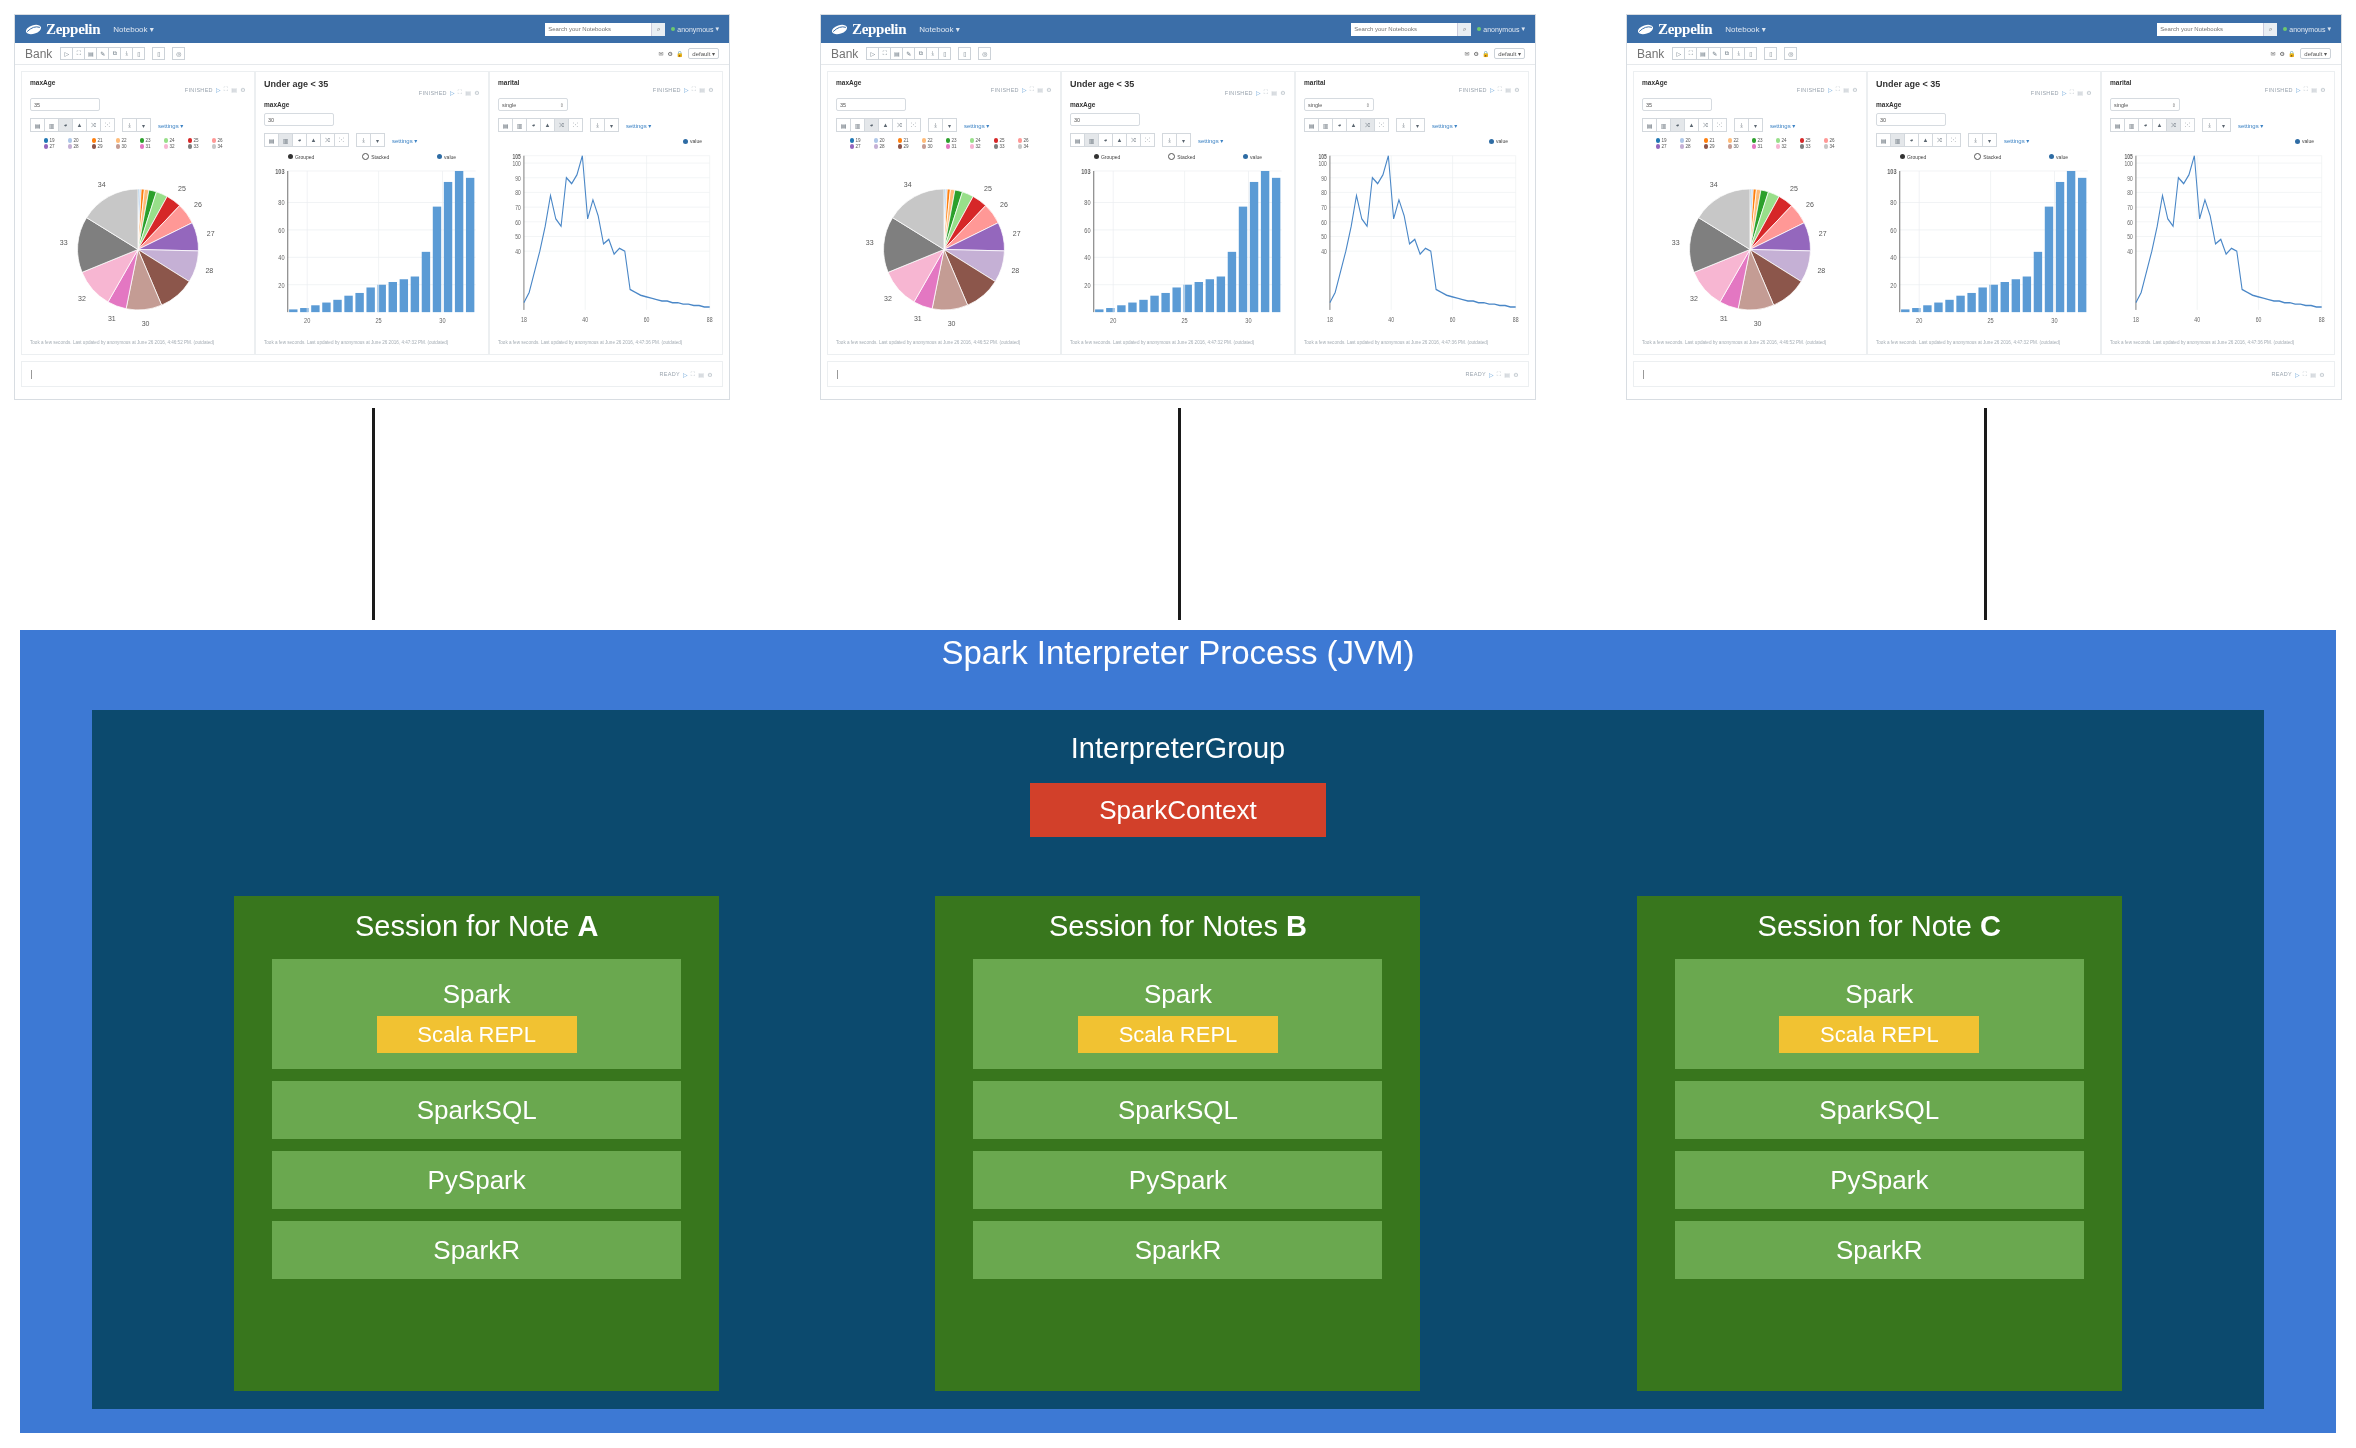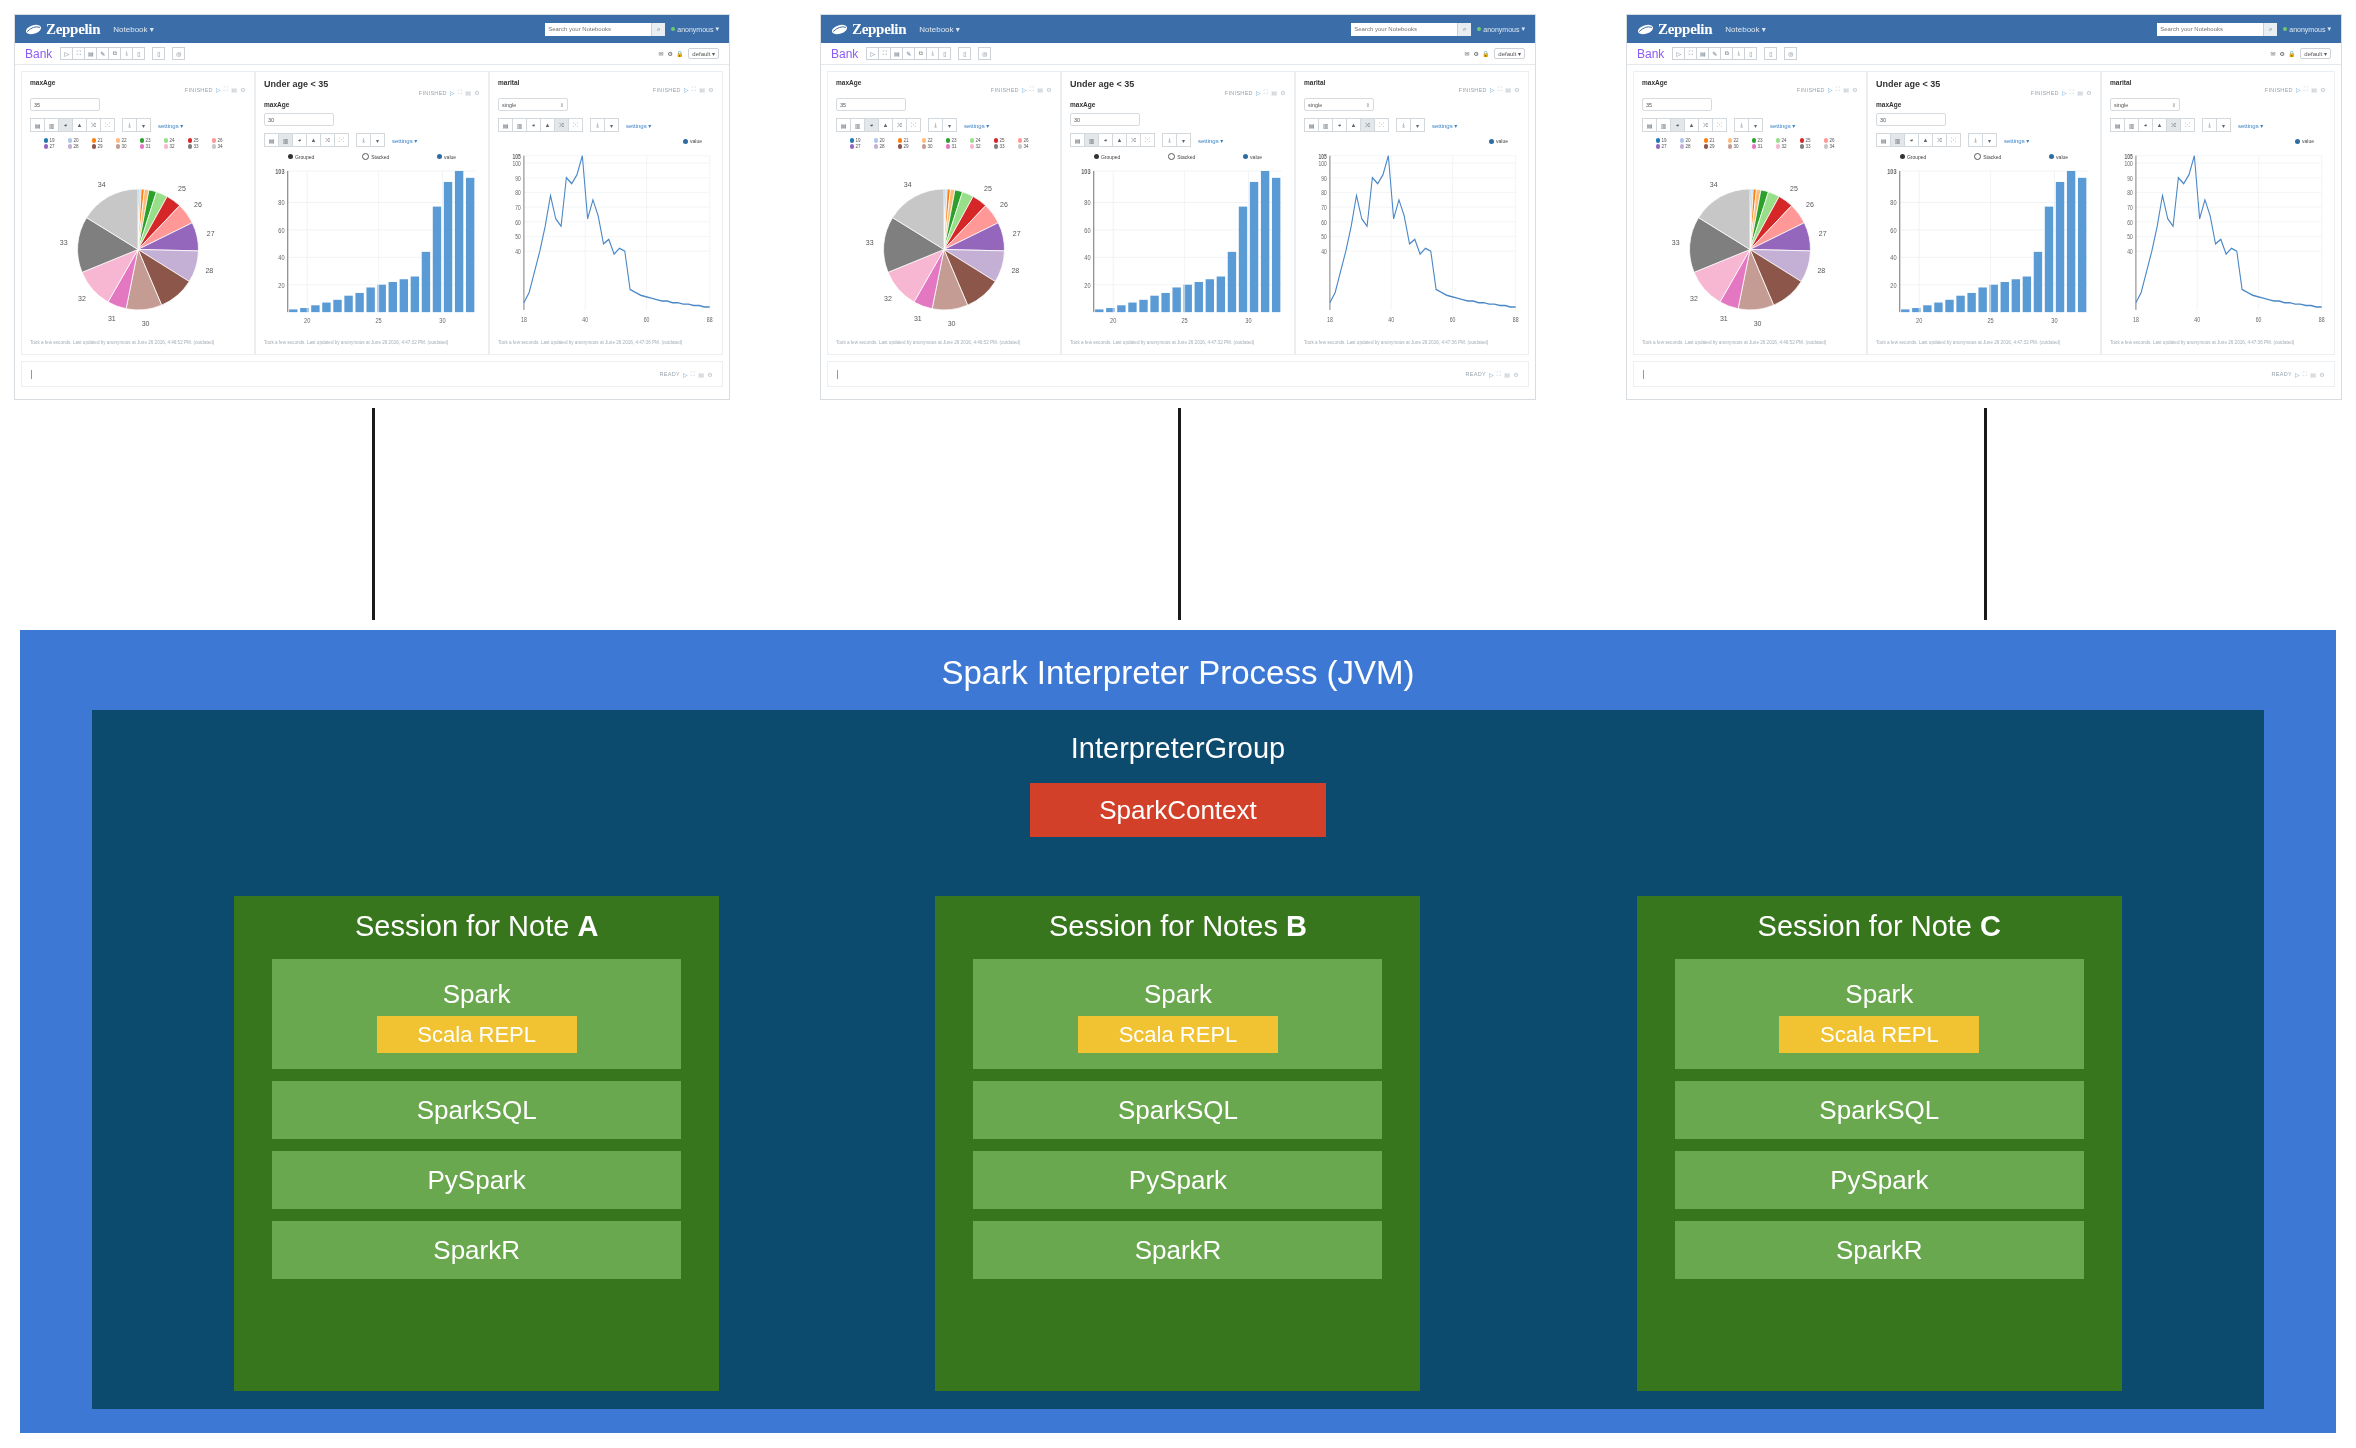--- a/index.html
+++ b/index.html
@@ -20,21 +20,21 @@
   .nb-top-right{margin-left:auto;display:flex;align-items:center;gap:6px;}
   .nb-search{display:flex;align-items:stretch;}
   .nb-search input{width:100px;height:13px;border:none;outline:none;font-size:6px;padding:0 3px;color:#777;background:#fff;}
   .nb-search .sbtn{width:13px;height:13px;background:#e9eef3;border-left:1px solid #ccd;
       display:flex;align-items:center;justify-content:center;font-size:6px;color:#555;}
   .nb-user{color:#dfe7f1;font-size:7px;display:flex;align-items:center;gap:2px;}
   .dotg{width:4px;height:4px;border-radius:50%;background:#6ec96e;display:inline-block;}
 
   .nb-sub{height:22px;background:#fff;display:flex;align-items:center;padding:0 10px;
       box-sizing:border-box;border-bottom:1px solid #e6e9ec;}
-  .nb-name{font-size:12px;color:#8b5cf6;font-weight:400;}
+  .nb-name{font-size:12px;color:#737373;font-weight:400;}
   .tgroup{display:flex;margin-left:8px;}
   .tbtn{width:11px;height:11px;border:1px solid #ccd2d8;border-right:none;background:#fff;
         display:flex;align-items:center;justify-content:center;font-size:6px;color:#6a7782;}
   .tbtn:last-child{border-right:1px solid #ccd2d8;}
   .tgroup.gap{margin-left:7px;}
   .nb-sub-right{margin-left:auto;display:flex;align-items:center;gap:4px;font-size:6px;color:#555;}
   .pill{border:1px solid #ccd2d8;border-radius:2px;padding:1px 3px;font-size:6px;color:#555;background:#fff;}
 
   .nb-body{display:flex;height:296px;padding:6px;box-sizing:border-box;gap:0;}
   .para{flex:1;border:1px solid #eceff1;background:#fff;padding:7px 8px;box-sizing:border-box;
@@ -83,21 +83,21 @@
               display:flex;align-items:center;padding:0 9px;box-sizing:border-box;}
   .caret{width:1px;height:9px;background:#999;}
   .nb-newpara .p-status{margin-left:auto;}
 
   
   .conn{position:absolute;width:3px;background:#1a1a1a;}
 
   
   .proc{position:absolute;left:20px;top:630px;width:2316px;height:803px;
         background:#3d79d4;box-sizing:border-box;}
-  .proc-title{color:#fff;font-size:33px;text-align:center;padding-top:24px;font-weight:400;}
+  .proc-title{color:#fff;font-size:33px;text-align:center;padding-top:4px;font-weight:400;}
   .igroup{position:absolute;left:72px;top:80px;right:72px;bottom:24px;background:#0c4a6e;}
   .igroup-title{color:#fff;font-size:29px;text-align:center;padding-top:22px;font-weight:400;}
   .sparkctx{width:296px;height:54px;background:#d2402a;margin:18px auto 0 auto;
             display:flex;align-items:center;justify-content:center;color:#fff;font-size:26px;}
   .sessions{position:absolute;left:0;right:0;top:186px;bottom:18px;display:flex;
             justify-content:space-around;align-items:stretch;padding:0 34px;box-sizing:border-box;}
   .session{width:485px;background:#38761d;padding:14px 38px 22px 38px;box-sizing:border-box;
            display:flex;flex-direction:column;}
   .s-title{color:#fff;font-size:29px;text-align:center;margin-bottom:16px;font-weight:400;}
   .s-title b{font-weight:bold;}

